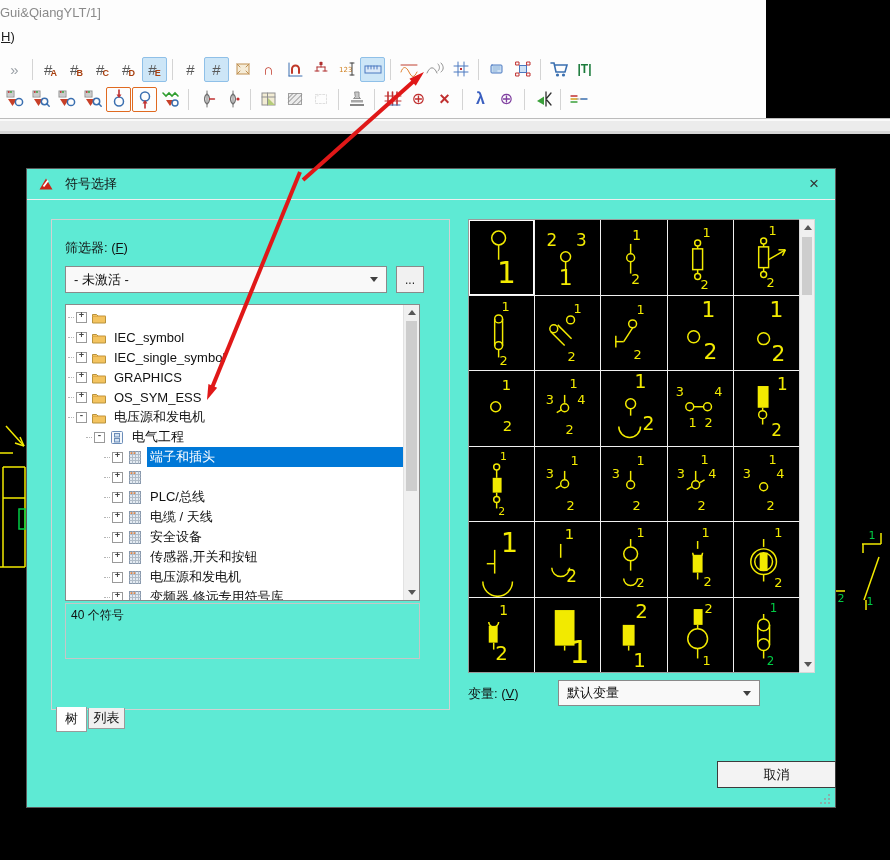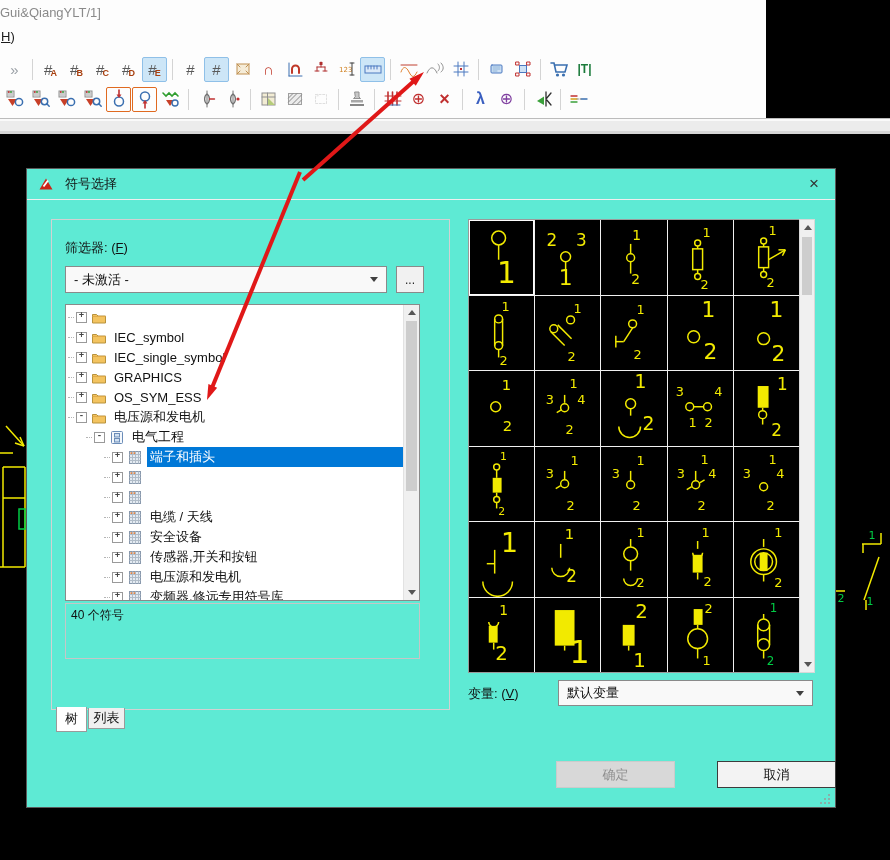--- a/index.html
+++ b/index.html
@@ -63,21 +63,21 @@
        border:1px solid #9a9a9a;box-sizing:border-box}
   #tab-tree{left:29px;top:538px;width:31px;height:25px;background:#fff;border-top:none;z-index:2}
   #tab-list{left:61px;top:539px;width:37px;height:21px;background:#f0f0f0;border-top:none}
   .grid{position:absolute;left:441px;top:50px;width:330px;height:452px;display:grid;
         grid-template-columns:repeat(5,1fr);grid-template-rows:repeat(6,1fr);gap:1px;
         background:#f0f0f0;border:1px solid #9a9a9a;box-sizing:content-box}
   .cell{background:#000;overflow:hidden}
   .cell.sel{box-shadow:inset 0 0 0 1px #fdfdfd}
   .gsb{position:absolute;left:772px;top:50px;width:16px;height:454px;background:#f0f0f0;border:1px solid #d8d8d8;box-sizing:border-box}
   .vlabel{position:absolute;left:441px;top:516px;font-size:13px;color:#111}
-  #var-combo{left:531px;top:511px;width:255px;height:26px}
+  #var-combo{left:531px;top:511px;width:202px;height:26px}
   .btn{position:absolute;width:119px;height:27px;font-size:13px;display:flex;align-items:center;
        justify-content:center;box-sizing:border-box}
   #btn-ok{left:529px;top:592px;background:#d8d8d8;color:#8f8f8f;border:1px solid #cbcbcb}
   #btn-cancel{left:690px;top:592px;background:#f3f3f3;color:#111;border:1px solid #3c3c3c}
   .grip{position:absolute;right:4px;bottom:4px;width:12px;height:12px}
   #overlay{position:absolute;left:0;top:0;width:890px;height:860px;z-index:99;pointer-events:none}
   svg text{font-family:"DejaVu Sans",sans-serif}
 </style>
 </head>
 <body>
@@ -495,20 +495,21 @@
           <span class="guide"></span>
           <span class="texp">+</span>
           <span class="ticon">
             <svg width="16" height="15" viewBox="0 0 16 15" fill="none">
               <rect x="2.5" y="1.5" width="11" height="12" fill="#e4ebf2" stroke="#8898ac"></rect>
               <path d="M2.5 4.5h11M2.5 7.5h11M2.5 10.5h11M5.5 1.5v12M8.5 1.5v12M11.5 1.5v12" stroke="#b0bcc8"></path>
               <rect x="3.5" y="2.3" width="1.6" height="1.6" fill="#e07830"></rect>
               <rect x="6.5" y="2.3" width="1.6" height="1.6" fill="#e07830"></rect>
             </svg>
           </span>
+          <span class="tlabel">PLC/总线</span>
         </div>
         <div class="trow" style="margin-left: 38px;">
           <span class="guide"></span>
           <span class="texp">+</span>
           <span class="ticon">
             <svg width="16" height="15" viewBox="0 0 16 15" fill="none">
               <rect x="2.5" y="1.5" width="11" height="12" fill="#e4ebf2" stroke="#8898ac"></rect>
               <path d="M2.5 4.5h11M2.5 7.5h11M2.5 10.5h11M5.5 1.5v12M8.5 1.5v12M11.5 1.5v12" stroke="#b0bcc8"></path>
               <rect x="3.5" y="2.3" width="1.6" height="1.6" fill="#e07830"></rect>
               <rect x="6.5" y="2.3" width="1.6" height="1.6" fill="#e07830"></rect>
@@ -823,21 +824,20 @@
         <span class="tri-d"></span>
       </div>
   </div>
 
   <div class="vlabel"><span>变量: (</span><u>V</u><span>)</span></div>
   <div class="combo" id="var-combo">
     <span>默认变量</span>
     <span class="chev"></span>
   </div>
 
-  <div class="btn" id="btn-ok" aria-disabled="true">确定</div>
   <div class="btn" id="btn-cancel">取消</div>
   <div class="grip">
     <svg width="12" height="12" viewBox="0 0 12 12" fill="none">
         <circle cx="10" cy="10" r="1" fill="#9a9a9a"></circle>
         <circle cx="10" cy="6" r="1" fill="#9a9a9a"></circle>
         <circle cx="6" cy="10" r="1" fill="#9a9a9a"></circle>
         <circle cx="10" cy="2" r="1" fill="#9a9a9a"></circle>
         <circle cx="2" cy="10" r="1" fill="#9a9a9a"></circle>
         <circle cx="6" cy="6" r="1" fill="#9a9a9a"></circle>
       </svg>

